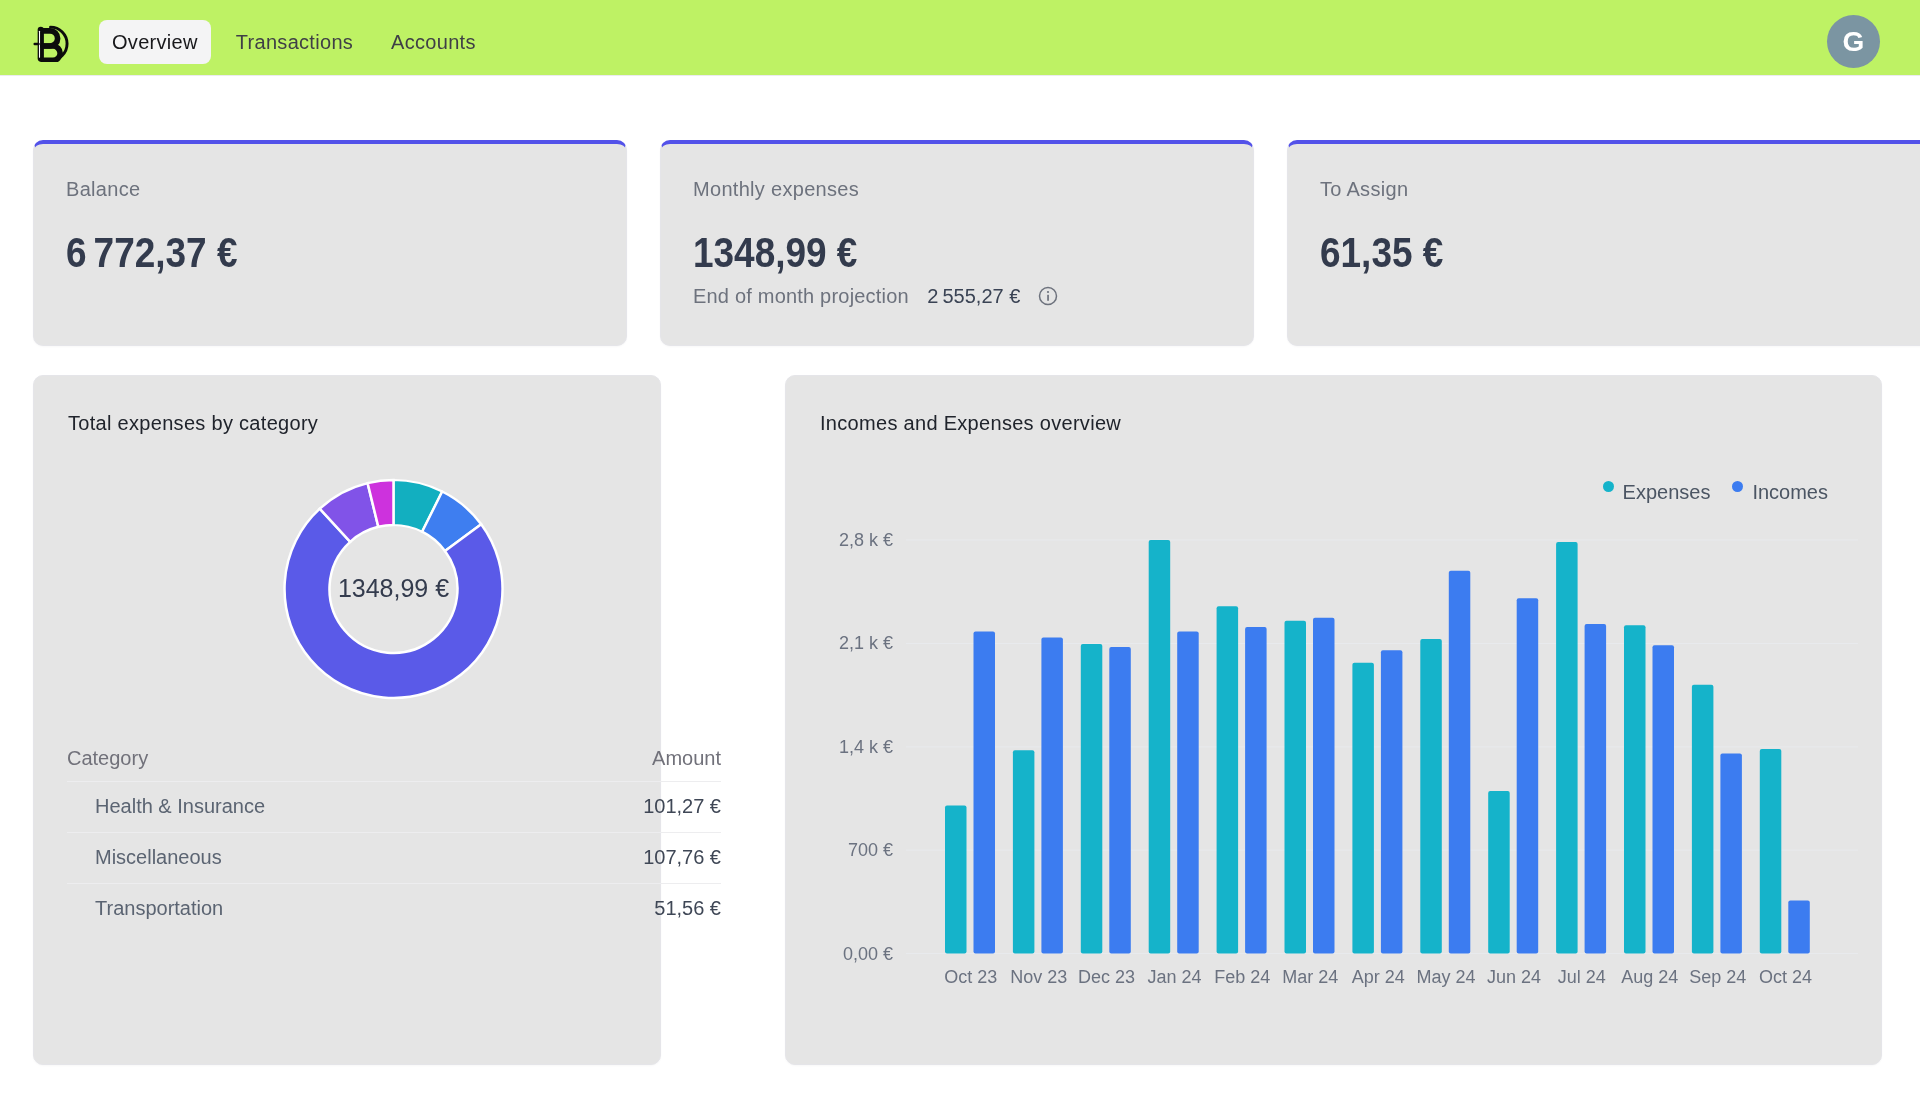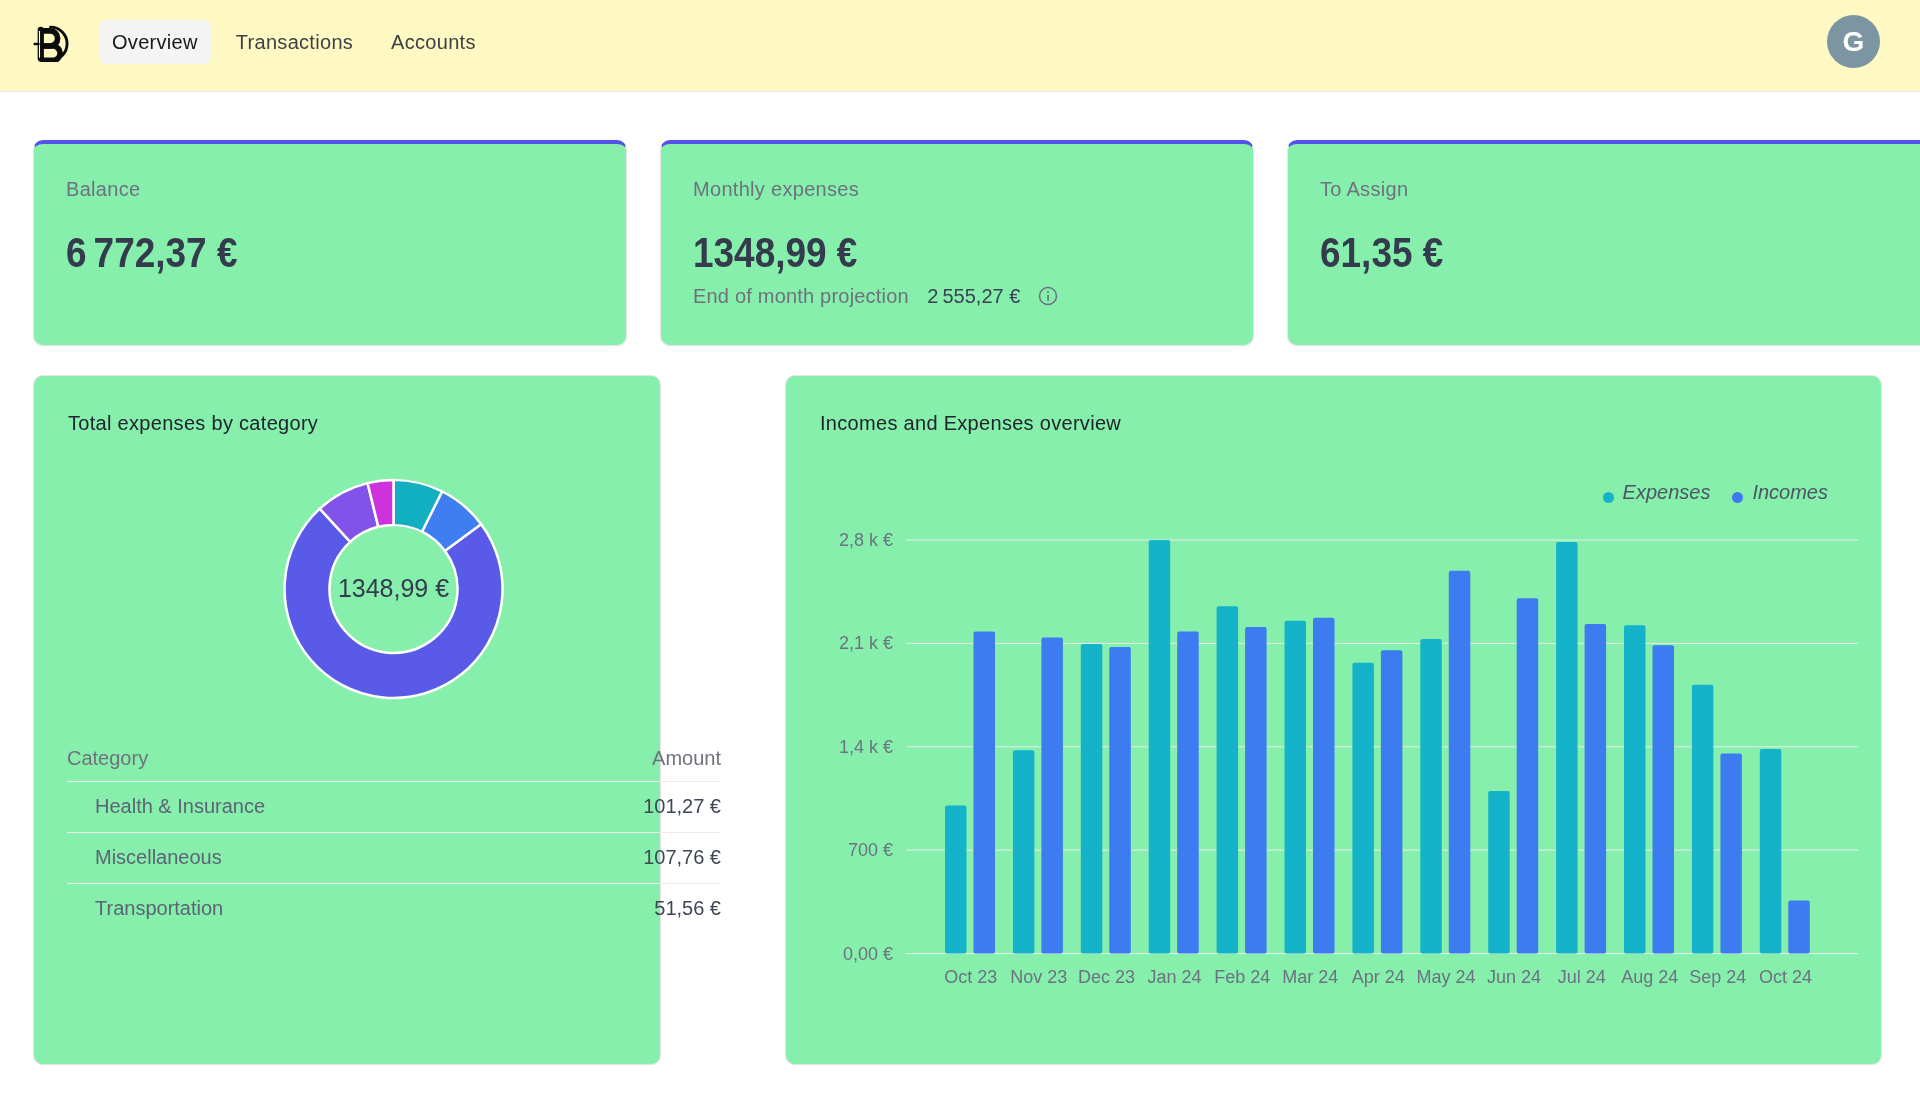--- a/index.html
+++ b/index.html
@@ -1,40 +1,40 @@
 <!DOCTYPE html>
 <html><head>
 <meta charset="utf-8">
 <style>
 * { margin:0; padding:0; box-sizing:border-box; }
 html,body { width:1920px; height:1118px; background:#fff; font-family:"Liberation Sans", sans-serif; overflow:hidden; }
-.nav { position:absolute; left:0; top:0; width:1920px; height:92px; background:#fef9c3; border-bottom:1px solid #ebebee; }
+.nav { position:absolute; left:0; top:0; width:1920px; height:76px; background:#bef264; border-bottom:1px solid #ebebee; }
 .logo { position:absolute; left:33px; top:25px; width:36px; height:37px; }
 .navlinks { position:absolute; left:99px; top:20px; display:flex; gap:12px; align-items:center; }
 .navbtn { font-size:20px; color:#3f3f46; padding:11px 13px; border-radius:8px; line-height:22px; letter-spacing:0.3px; }
 .navbtn.active { background:#f4f4f5; color:#18181b; }
 .avatar { position:absolute; left:1827px; top:15px; width:53px; height:53px; border-radius:50%; background:#7b95a2; color:#fff; font-size:28px; font-weight:bold; display:flex; align-items:center; justify-content:center; }
-.card { position:absolute; background:#86efac; border:1px solid #e5e5e9; border-radius:10px; box-shadow:0 1px 2px rgba(0,0,0,0.03); }
+.card { position:absolute; background:#e5e5e5; border:1px solid #e5e5e9; border-radius:10px; box-shadow:0 1px 2px rgba(0,0,0,0.03); }
 .card.toppurple { border-top:4px solid #5352e9; }
 .kpilabel { position:absolute; left:32px; top:31px; font-size:20px; color:#6d727d; letter-spacing:0.3px; line-height:28px; }
 .kpivalue { position:absolute; left:32px; top:88px; font-size:42px; line-height:42px; font-weight:bold; color:#333b4d; transform:scaleX(0.88); transform-origin:0 0; white-space:nowrap; }
 .proj { position:absolute; left:32px; top:142px; font-size:20px; line-height:20px; color:#6d727d; letter-spacing:0.2px; }
 .proj b { color:#3a4354; font-weight:normal; letter-spacing:0; margin-left:7px; }
 .cardtitle { position:absolute; font-size:20px; font-weight:normal; color:#20242c; letter-spacing:0.3px; }
 table.cat { position:absolute; left:33px; top:360px; width:654px; border-collapse:collapse; font-size:20px; }
 table.cat th { font-size:20px; font-weight:normal; color:#71717a; height:45px; }
 table.cat tr.sep td { border-top:1px solid #ededef; }
 table.cat td { height:51px; color:#5b6472; }
 table.cat .l { text-align:left; }
 table.cat .r { text-align:right; }
 table.cat td.l { padding-left:28px; }
 table.cat td.r { color:#3f4756; }
 table.cat th { border-top:none; }
 .legend { position:absolute; display:flex; gap:22px; font-size:20px; color:#4b5563; line-height:22px; }
-.legend .it { display:flex; align-items:flex-end; gap:9px;font-style:italic; }
+.legend .it { display:flex; align-items:flex-start; gap:9px; }
 .dot { width:11px; height:11px; border-radius:50%; display:inline-block; }
 </style>
 </head>
 <body>
 <div class="nav">
   <svg class="logo" viewBox="0 0 36 38">
     <g fill="none" stroke="#0c0c0c" stroke-linecap="round">
       <path d="M7.5 5 V34.5" stroke-width="6.4"></path>
       <path d="M6.2 6.5 V33" stroke="#fff" stroke-width="1.1"></path>
       <path d="M1.2 19.5 h4" stroke-width="2.4"></path>

